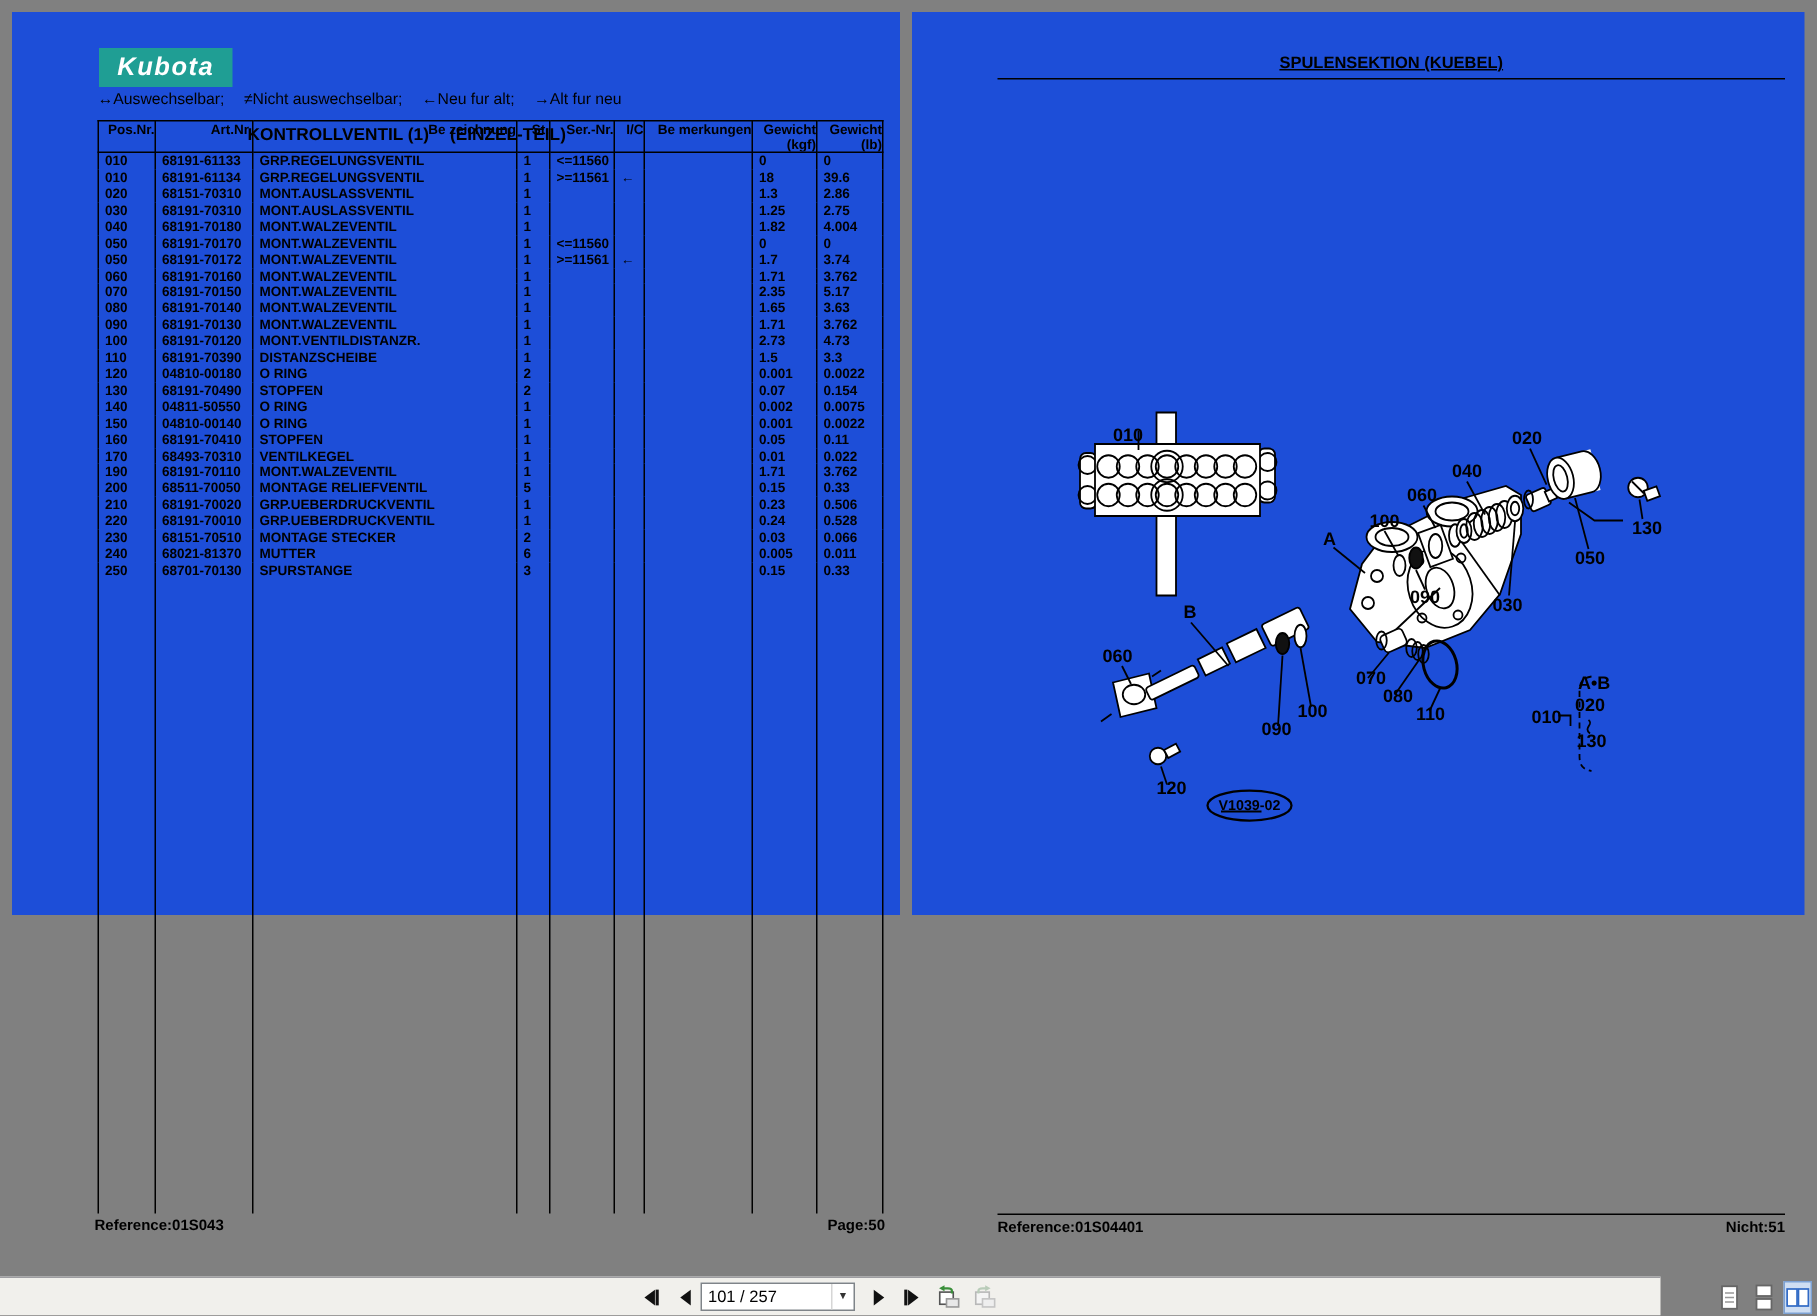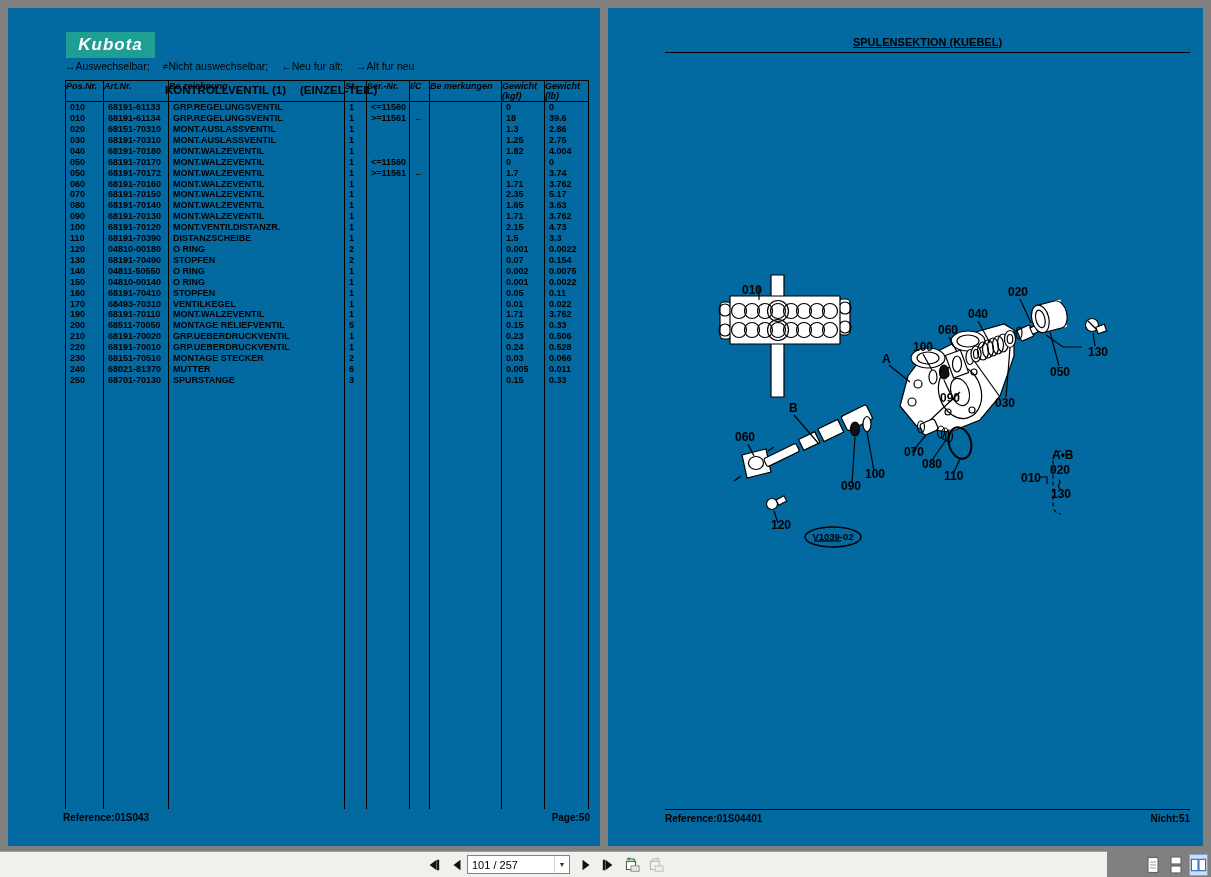--- a/index.html
+++ b/index.html
@@ -1,37 +1,37 @@
 <!DOCTYPE html>
 <html><head>
 <meta charset="utf-8">
 <style>
   * { margin:0; padding:0; box-sizing:border-box; }
   html,body { width:1211px; height:877px; overflow:hidden; }
   body { background:#808080; font-family:"Liberation Sans", sans-serif; position:relative; }
 
-  .page { position:absolute; top:8px; background:#0369a1; height:838px; }
+  .page { position:absolute; top:8px; background:#1d4ed8; height:602px; }
   #page-left  { left:8px;  width:592px; }
   #page-right { left:608px; width:595px; }
 
   
   .logo { position:absolute; left:58px; top:24px; width:89px; height:26px;
           background:#1f9e94; color:#fff; display:flex; align-items:center; justify-content:center;
           font-weight:bold; font-size:17px; letter-spacing:1px; font-style:italic; }
   .doc-title { position:absolute; left:157px; top:28px; font-size:11.5px; font-weight:bold; color:#000;margin-top:48px; }
   .doc-title span { margin-right:14px; }
   .legend { position:absolute; left:57px; top:52px; font-size:10.5px; color:#000; display:flex; gap:13px; white-space:nowrap; }
 
   .table-wrap { position:absolute; left:57px; top:72px; width:524px; height:729px; }
   table.parts { border-collapse:collapse; table-layout:fixed; width:524px; height:729px; }
   table.parts th, table.parts td { border-left:1px solid #000; border-right:1px solid #000;
        font-size:9px; font-weight:bold; color:#000; padding:0 0 0 4px; text-align:left;
        overflow:hidden; white-space:nowrap; vertical-align:top; }
   table.parts thead th { border-top:1px solid #000; border-bottom:1px solid #000;
-       text-align:left; padding:1px 0 0 0; height:21px; line-height:9.6px; font-size:9px;font-style:italic; }
+       text-align:right; padding:1px 0 0 0; height:21px; line-height:9.6px; font-size:9px; }
   table.parts tbody td { height:10.9px; line-height:10.9px; }
   table.parts tr.filler td { height:auto; }
   td.center { text-align:center; padding-left:0; }
 
   .page-footer { position:absolute; left:55px; top:804px; width:527px; display:flex;
        justify-content:space-between; font-size:10px; font-weight:bold; color:#000; }
 
   
   .r-title-wrap { position:absolute; left:57px; top:24px; width:525px; border-bottom:1px solid #000;
        text-align:center; padding-bottom:2px; }
@@ -220,21 +220,21 @@
             <td>3.762</td>
           </tr>
           <tr>
             <td>100</td>
             <td>68191-70120</td>
             <td>MONT.VENTILDISTANZR.</td>
             <td>1</td>
             <td></td>
             <td class="center"></td>
             <td></td>
-            <td>2.15</td>
+            <td>2.73</td>
             <td>4.73</td>
           </tr>
           <tr>
             <td>110</td>
             <td>68191-70390</td>
             <td>DISTANZSCHEIBE</td>
             <td>1</td>
             <td></td>
             <td class="center"></td>
             <td></td>

